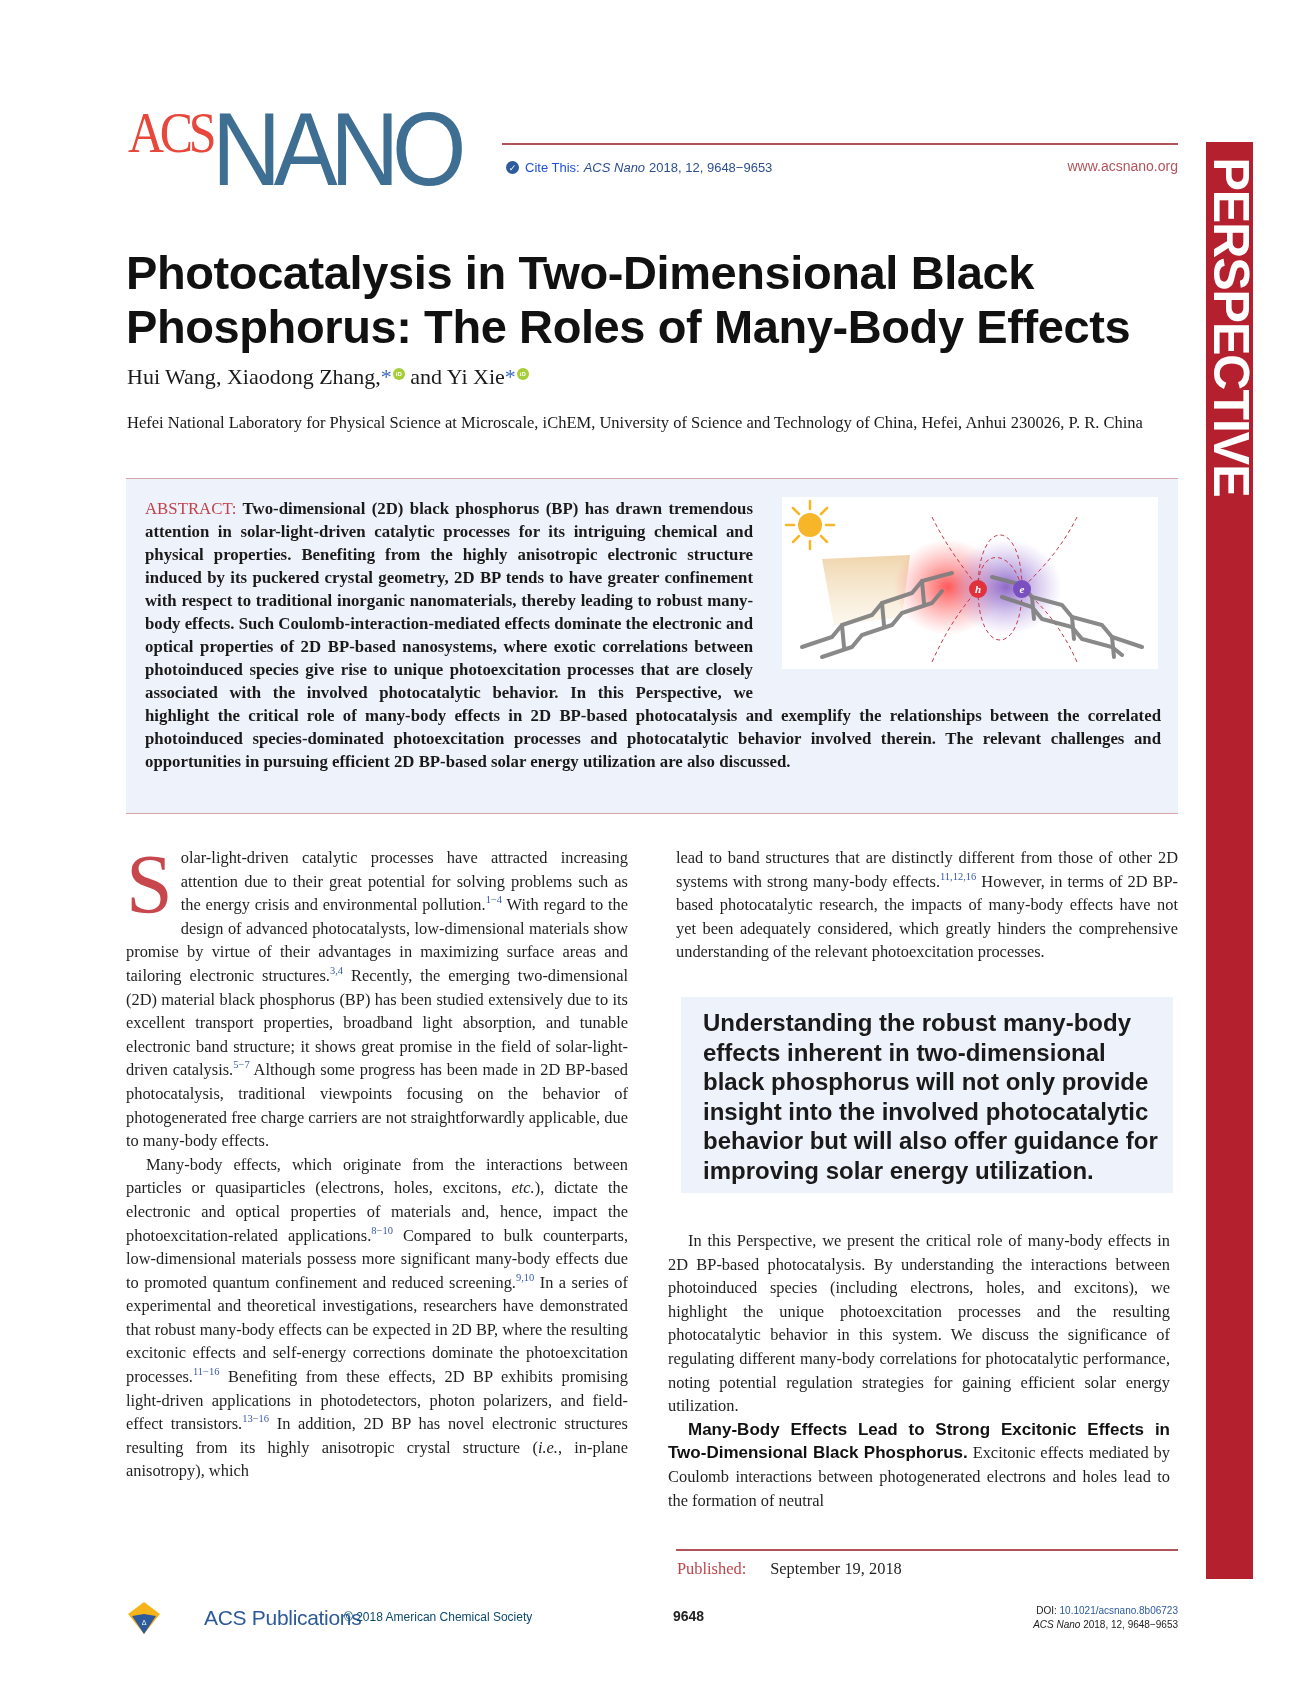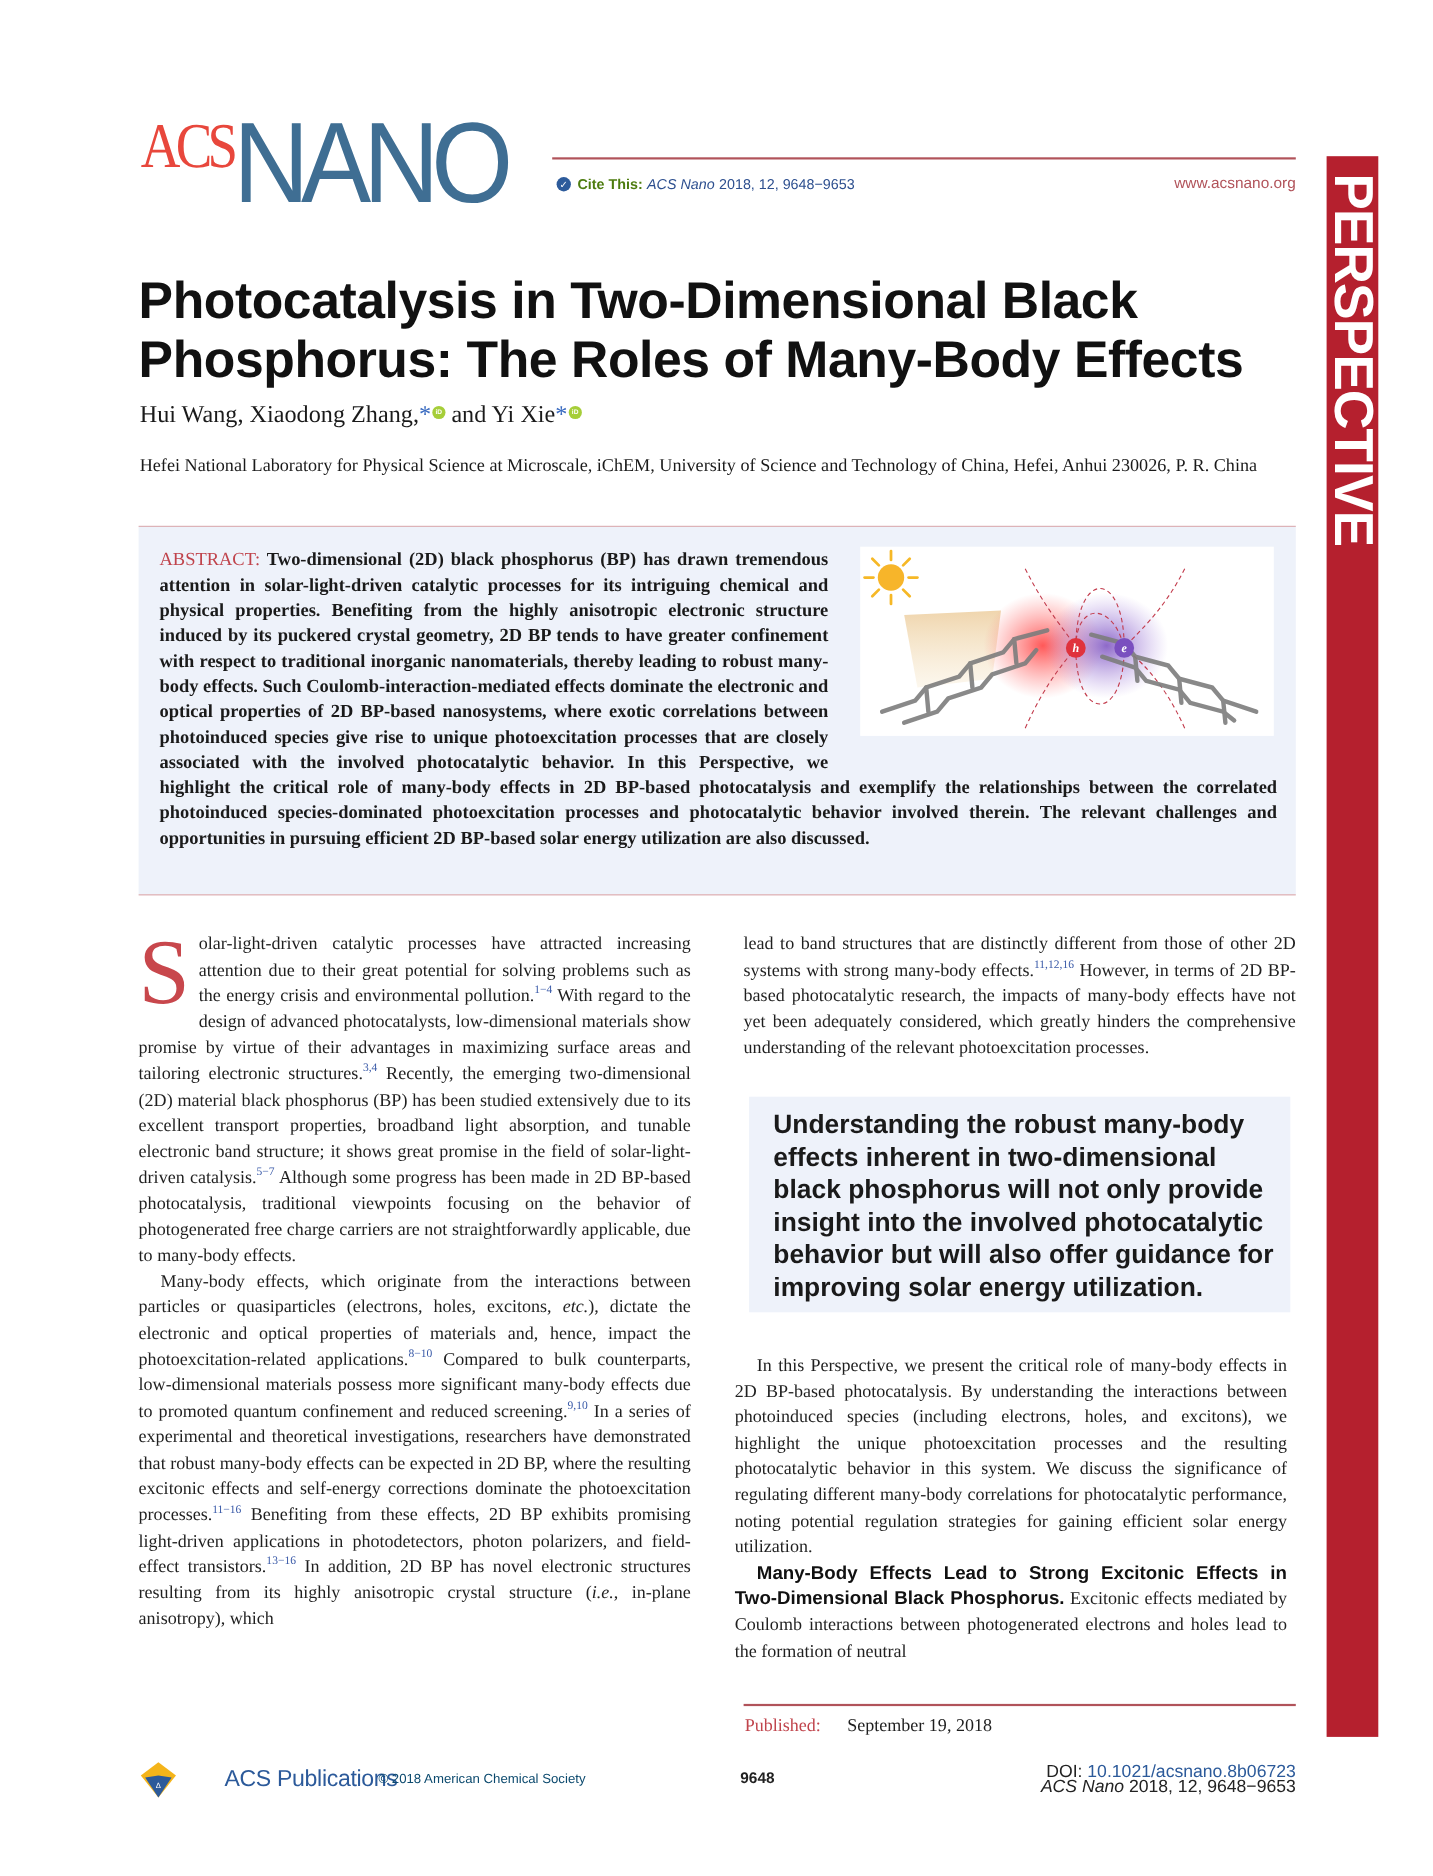--- a/index.html
+++ b/index.html
@@ -9,21 +9,21 @@
   
   .logo { position: absolute; left: 128px; top: 98px; height: 96px; display: flex; align-items: flex-end; }
   .logo-acs { font-family: "Liberation Serif", serif; color: #e8473c; font-size: 58px; letter-spacing: -5px;
               line-height: 1; margin-bottom: 32px; transform: scaleX(0.86); transform-origin: left bottom; }
   .logo-nano { font-family: "Liberation Sans", sans-serif; color: #3f6e93; font-size: 104px; letter-spacing: -8px;
                line-height: 0.86; margin-left: -14px; transform: scaleX(0.92); transform-origin: left bottom; }
   .header-rule { position: absolute; left: 502px; top: 143px; width: 676px; height: 2px; background: #b1535a; }
   .cite { position: absolute; left: 506px; top: 160px; font-family: "Liberation Sans", sans-serif; font-size: 13px; color: #2d4f8f; display: flex; align-items: center; gap: 4px; }
   .cite .check { width: 13px; height: 13px; border-radius: 50%; background: #2d5b9b; color: #fff; font-size: 9px;
                  display: inline-flex; align-items: center; justify-content: center; margin-right: 2px; }
-  .cite .cite-label { color: #4d7c0f; font-weight: bold; }
+  .cite .cite-label { color: #1d4ed8; font-weight: normal; }
   .cite .cite-journal { font-style: italic; }
   .site-url { position: absolute; right: 125px; top: 158px; font-family: "Liberation Sans", sans-serif; font-size: 14px; color: #b1535a; }
 
   
   .banner { position: absolute; left: 1206px; top: 142px; width: 47px; height: 1437px; background: #b5202e; }
   .banner-text { position: absolute; left: 1206px; top: 142px; width: 47px; height: 370px; }
   .banner-text span { position: absolute; left: 50%; top: 0; transform-origin: 0 0;
                       transform: rotate(90deg) translate(0, -50%);
                       white-space: nowrap; font-family: "Liberation Sans", sans-serif; font-weight: bold;
                       font-size: 50px; letter-spacing: -1px; color: #ffffff; line-height: 47px; display: block;
@@ -69,21 +69,21 @@
   .published-rule { position: absolute; left: 676px; top: 1549px; width: 502px; height: 2px; background: #b1535a; }
   .published { position: absolute; left: 677px; top: 1559px; font-size: 16.4px; color: #1f1f1f; }
   .published .pub-label { color: #c0444c; margin-right: 24px; }
 
   
   .footer { position: absolute; left: 126px; top: 1598px; width: 1052px; height: 44px; font-family: "Liberation Sans", sans-serif; }
   .acs-pub { position: absolute; left: 0; top: 2px; display: flex; align-items: center; gap: 6px; }
   .acs-pub .pub-text { font-size: 21px; color: #2c5a9a; letter-spacing: -0.3px; margin-left: 36px; }
   .copyright { position: absolute; left: 218px; top: 12px; font-size: 12px; color: #0c4a6e; }
   .page-num { position: absolute; left: 509px; top: 10px; font-size: 14px; font-weight: bold; color: #222; margin-left: 38px; }
-  .doi-block { position: absolute; right: 0; top: 6px; text-align: right; font-size: 16px; line-height: 14px; color: #222; }
+  .doi-block { position: absolute; right: 0; top: 6px; text-align: right; font-size: 10px; line-height: 14px; color: #222; }
   .doi-block .doi-link { color: #2c5a9a; }
   .doi-block em { font-style: italic; }
 </style>
 </head>
 <body>
 
 <div class="logo">
   <span class="logo-acs">ACS</span>
   <span class="logo-nano">NANO</span>
 </div>

